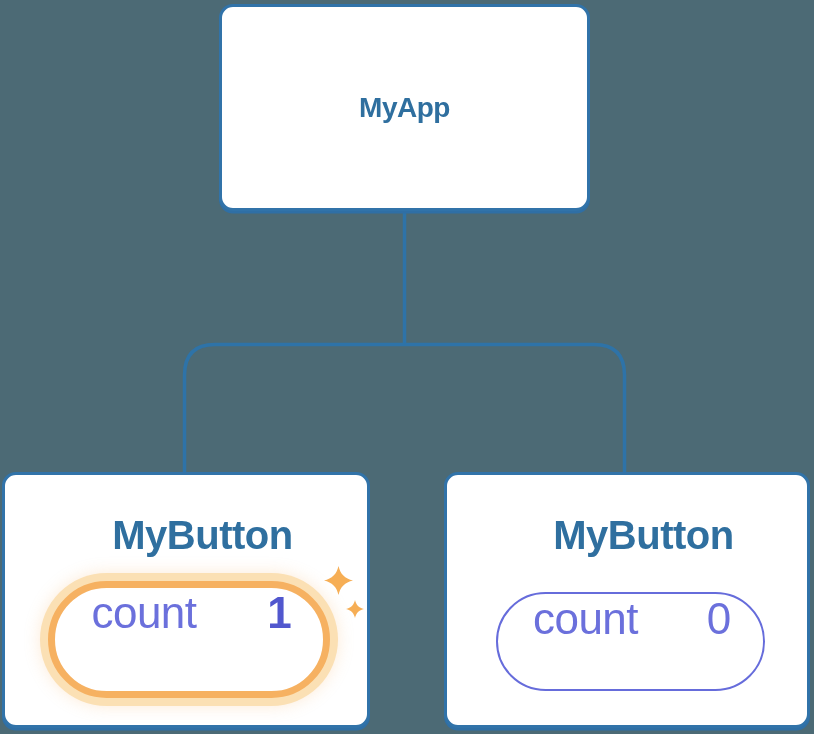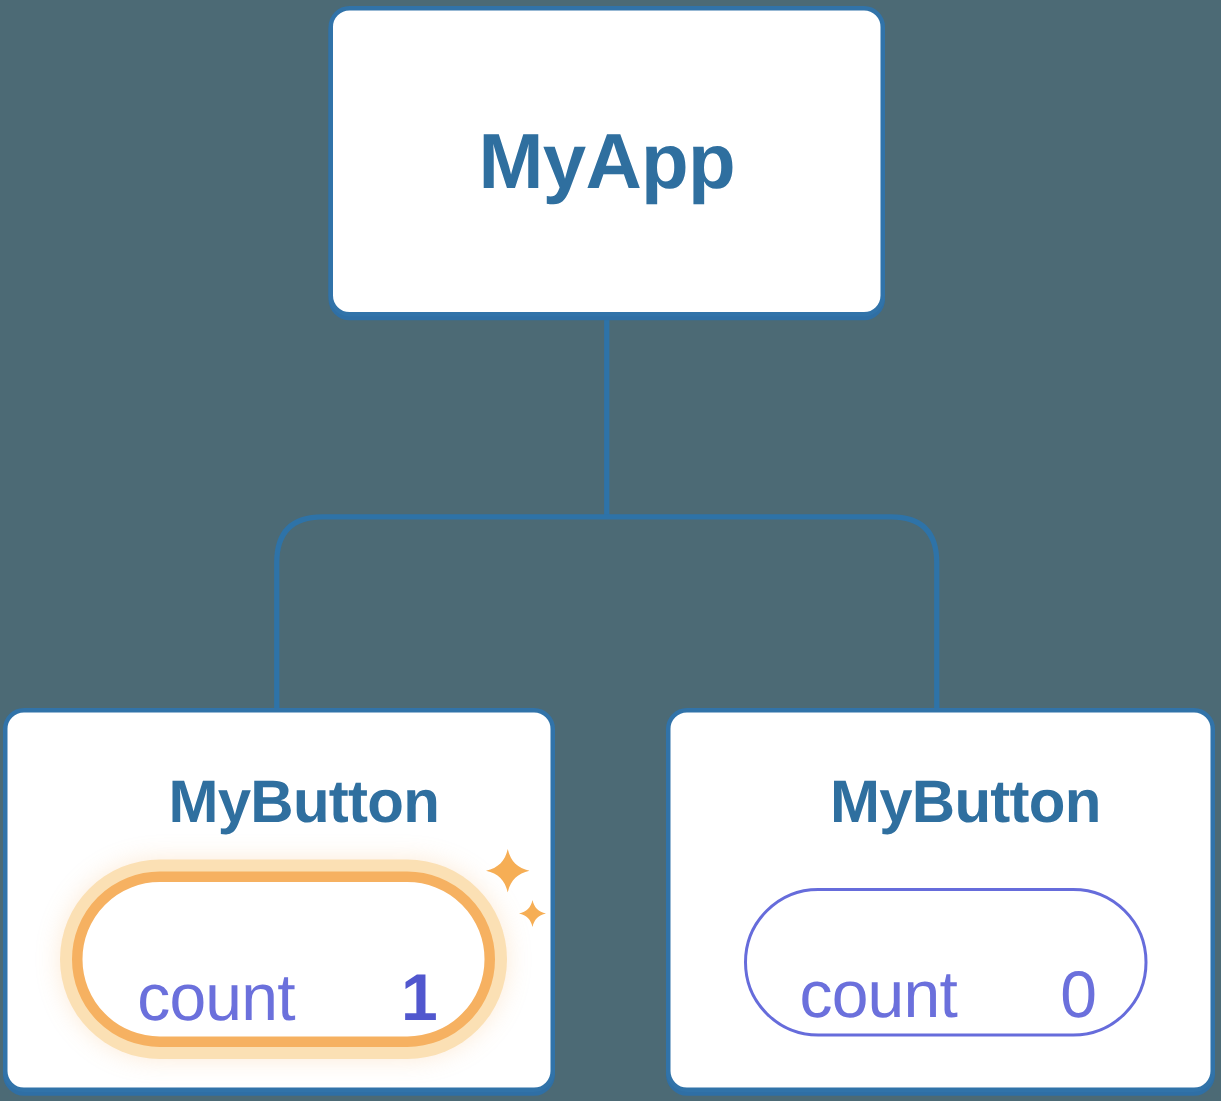--- a/index.html
+++ b/index.html
@@ -38,21 +38,21 @@
   }
   .root-node {
     left: 219px; top: 4px;
     width: 371px; height: 207px;
     display: flex;
     align-items: center;
     justify-content: center;
   }
   .root-label {
     color: #2F6F9F;
-    font-size: 52px;
+    font-size: 28px;
     font-weight: 700;
     letter-spacing: -0.5px;
   }
   .child-node {
     top: 472px;
     width: 368px; height: 256px;
   }
   .child-left  { left: 2px; }
   .child-right { left: 444px; width: 366px; }
 
@@ -66,21 +66,21 @@
     letter-spacing: -0.5px;
     padding-left: 33px;
   }
 
   
   .pill {
     position: absolute;
     background: #FFFFFF;
     box-sizing: border-box;
     display: flex;
-    align-items: flex-end;
+    align-items: flex-start;
     overflow: hidden;
   }
   .pill-highlight {
     left: 43px; top: 106px;
     width: 282px; height: 117px;
     border: 7px solid #F6B161;
     border-radius: 62px;
     box-shadow: 0 0 0 8px #FBE0B4, 0 0 16px 8px rgba(246, 177, 97, 0.25);
   }
   .pill-plain {

